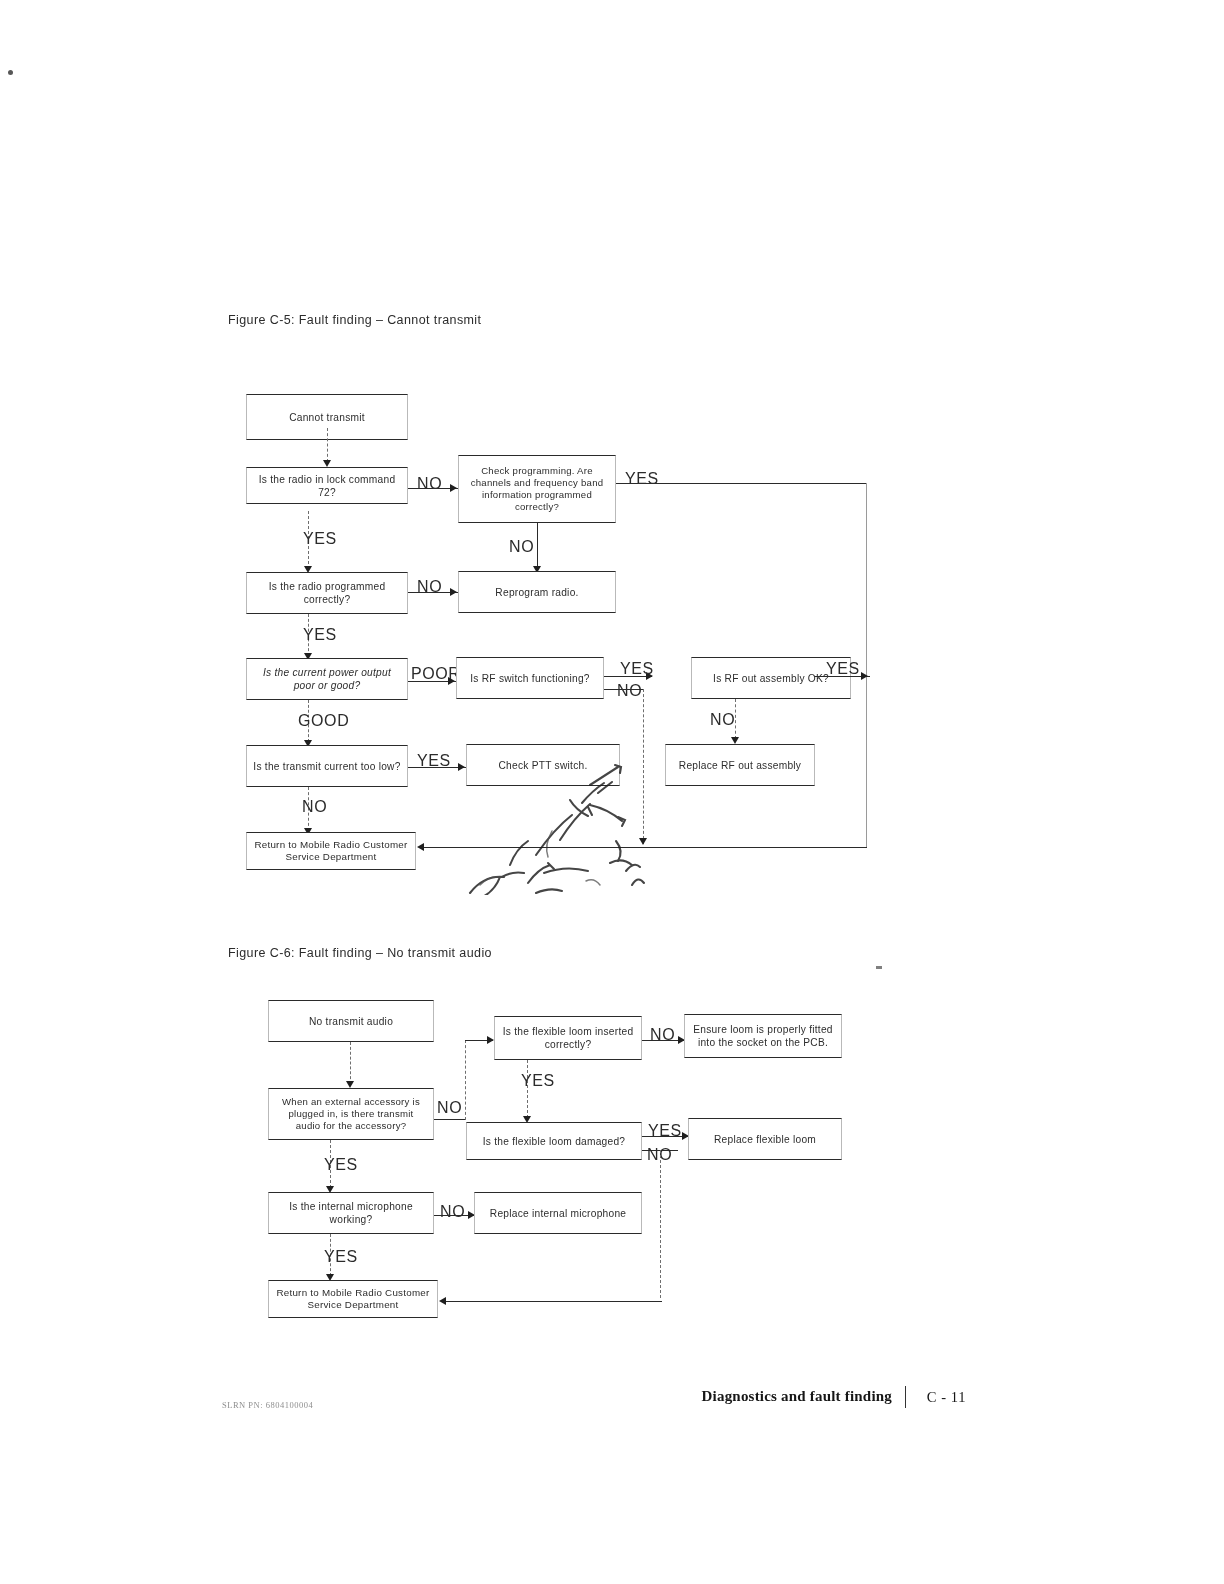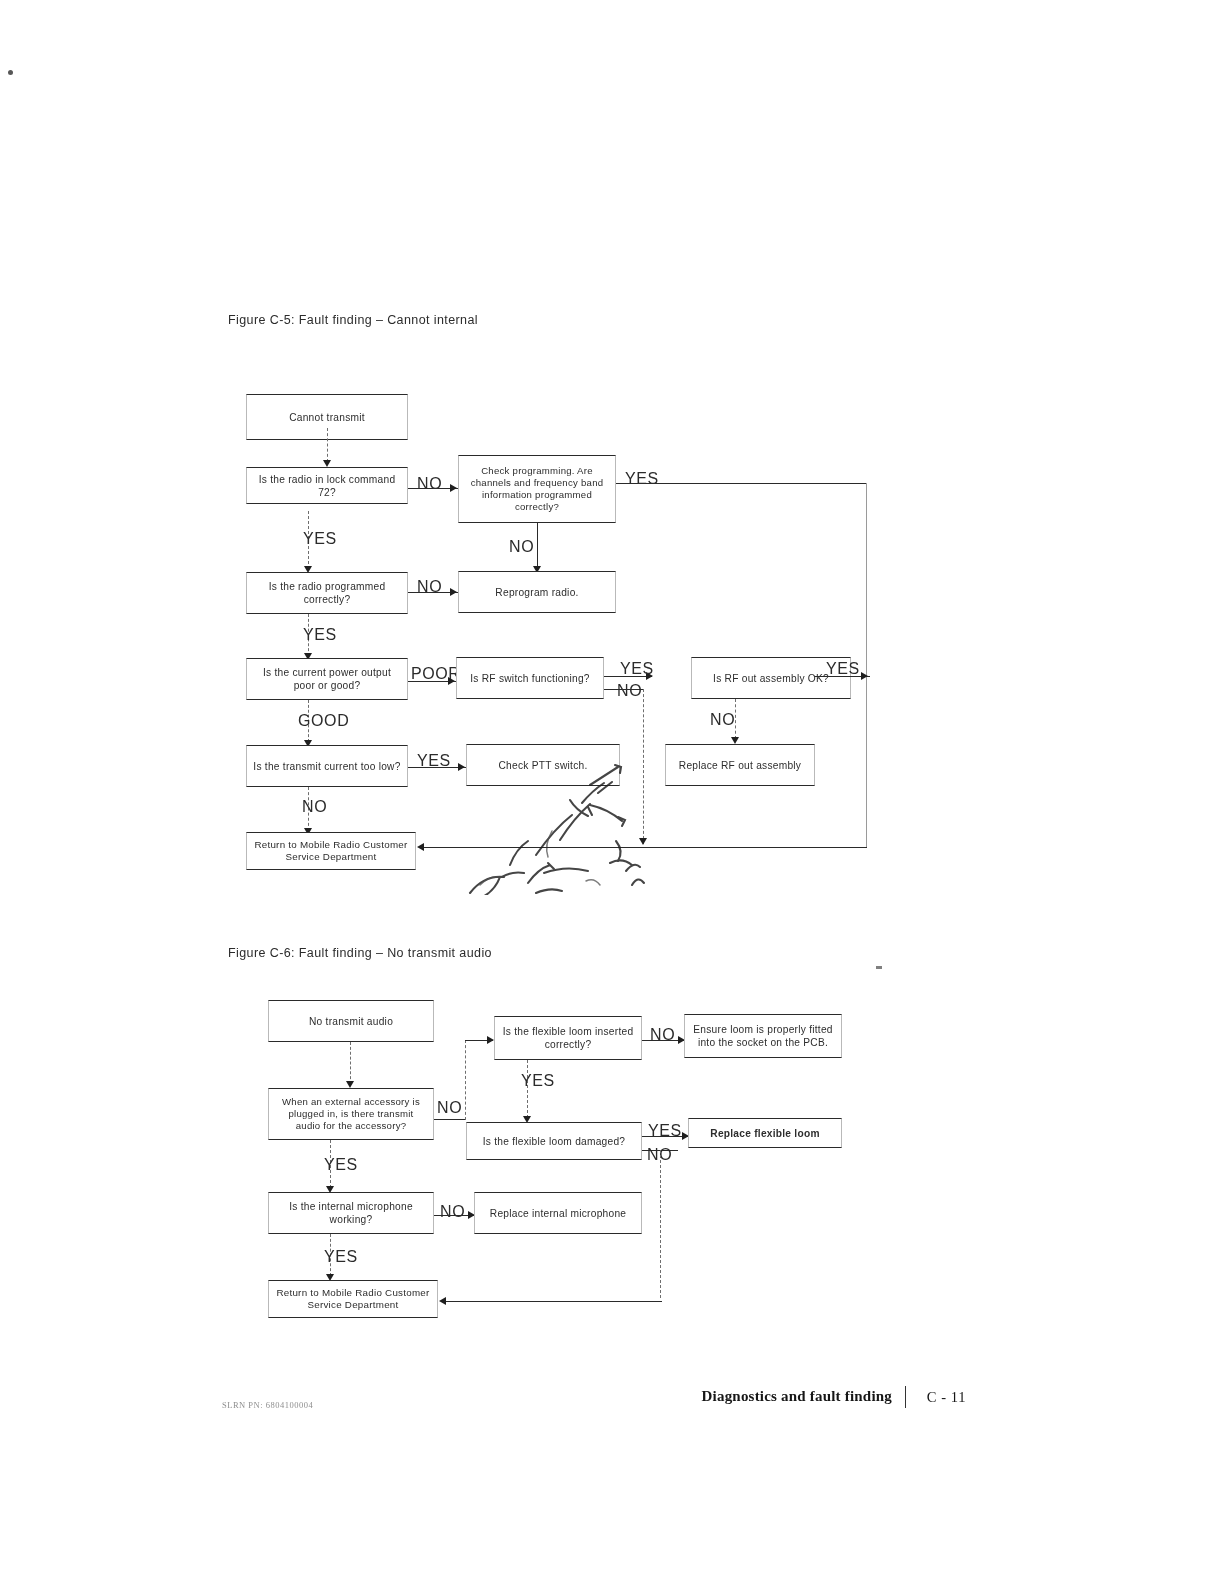--- a/index.html
+++ b/index.html
@@ -95,21 +95,21 @@
   .scribble{position:absolute;pointer-events:none;opacity:.82;}
 </style>
 </head>
 <body>
 
 <div class="page">
 
   <div class="speck"></div>
   <div class="speck2"></div>
 
-  <div class="caption" style="left:228px;top:313px;">Figure C-5: Fault finding – Cannot internal</div>
+  <div class="caption" style="left:228px;top:313px;">Figure C-5: Fault finding – Cannot transmit</div>
 
   <div class="fc">
 
     <div class="box" style="left:246px;top:394px;width:162px;height:46px;">Cannot transmit</div>
     <div class="vline dash" style="left:327px;top:428px;height:34px;"></div>
     <div class="arr-d" style="left:322.5px;top:460px;"></div>
 
     <div class="box" style="left:246px;top:467px;width:162px;height:37px;">Is the radio in lock command 72?</div>
 
     <div class="hline" style="left:408px;top:488px;width:50px;"></div>
@@ -135,21 +135,21 @@
     <div class="hline" style="left:408px;top:592px;width:50px;"></div>
     <div class="arr-r" style="left:450px;top:587.5px;"></div>
     <div class="elabel" style="left:417px;top:578px;">NO</div>
 
     <div class="box" style="left:458px;top:571px;width:158px;height:42px;">Reprogram radio.</div>
 
     <div class="vline dash" style="left:308px;top:614px;height:42px;"></div>
     <div class="arr-d" style="left:303.5px;top:653px;"></div>
     <div class="elabel" style="left:303px;top:626px;">YES</div>
 
-    <div class="box" style="left:246px;top:658px;width:162px;height:42px;">Is the current power output poor or good?</div>
+    <div class="box" style="left:246px;top:658px;width:162px;height:42px;font-style:italic;">Is the current power output poor or good?</div>
 
     <div class="hline" style="left:408px;top:681px;width:48px;"></div>
     <div class="arr-r" style="left:448px;top:676.5px;"></div>
     <div class="elabel" style="left:411px;top:665px;">POOR</div>
 
     <div class="box" style="left:456px;top:657px;width:148px;height:42px;">Is RF switch functioning?</div>
 
     <div class="hline" style="left:604px;top:676px;width:48px;"></div>
     <div class="arr-r" style="left:646px;top:671.5px;"></div>
     <div class="elabel" style="left:620px;top:660px;">YES</div>
@@ -252,21 +252,21 @@
     <div class="box" style="left:466px;top:1122px;width:176px;height:38px;">Is the flexible loom damaged?</div>
 
     <div class="hline" style="left:642px;top:1136px;width:46px;"></div>
     <div class="arr-r" style="left:682px;top:1131.5px;"></div>
     <div class="elabel" style="left:648px;top:1122px;">YES</div>
 
     <div class="hline" style="left:642px;top:1150px;width:36px;"></div>
     <div class="elabel" style="left:647px;top:1146px;">NO</div>
     <div class="vline dash" style="left:660px;top:1150px;height:148px;"></div>
 
-    <div class="box" style="left:688px;top:1118px;width:154px;height:30px;font-weight:bold;">Replace flexible loom</div>
+    <div class="box" style="left:688px;top:1118px;width:154px;height:42px;">Replace flexible loom</div>
 
     <div class="vline dash" style="left:330px;top:1140px;height:48px;"></div>
     <div class="arr-d" style="left:325.5px;top:1186px;"></div>
     <div class="elabel" style="left:324px;top:1156px;">YES</div>
 
     <div class="box" style="left:268px;top:1192px;width:166px;height:42px;">Is the internal microphone working?</div>
 
     <div class="hline" style="left:434px;top:1215px;width:40px;"></div>
     <div class="arr-r" style="left:468px;top:1210.5px;"></div>
     <div class="elabel" style="left:440px;top:1203px;">NO</div>

